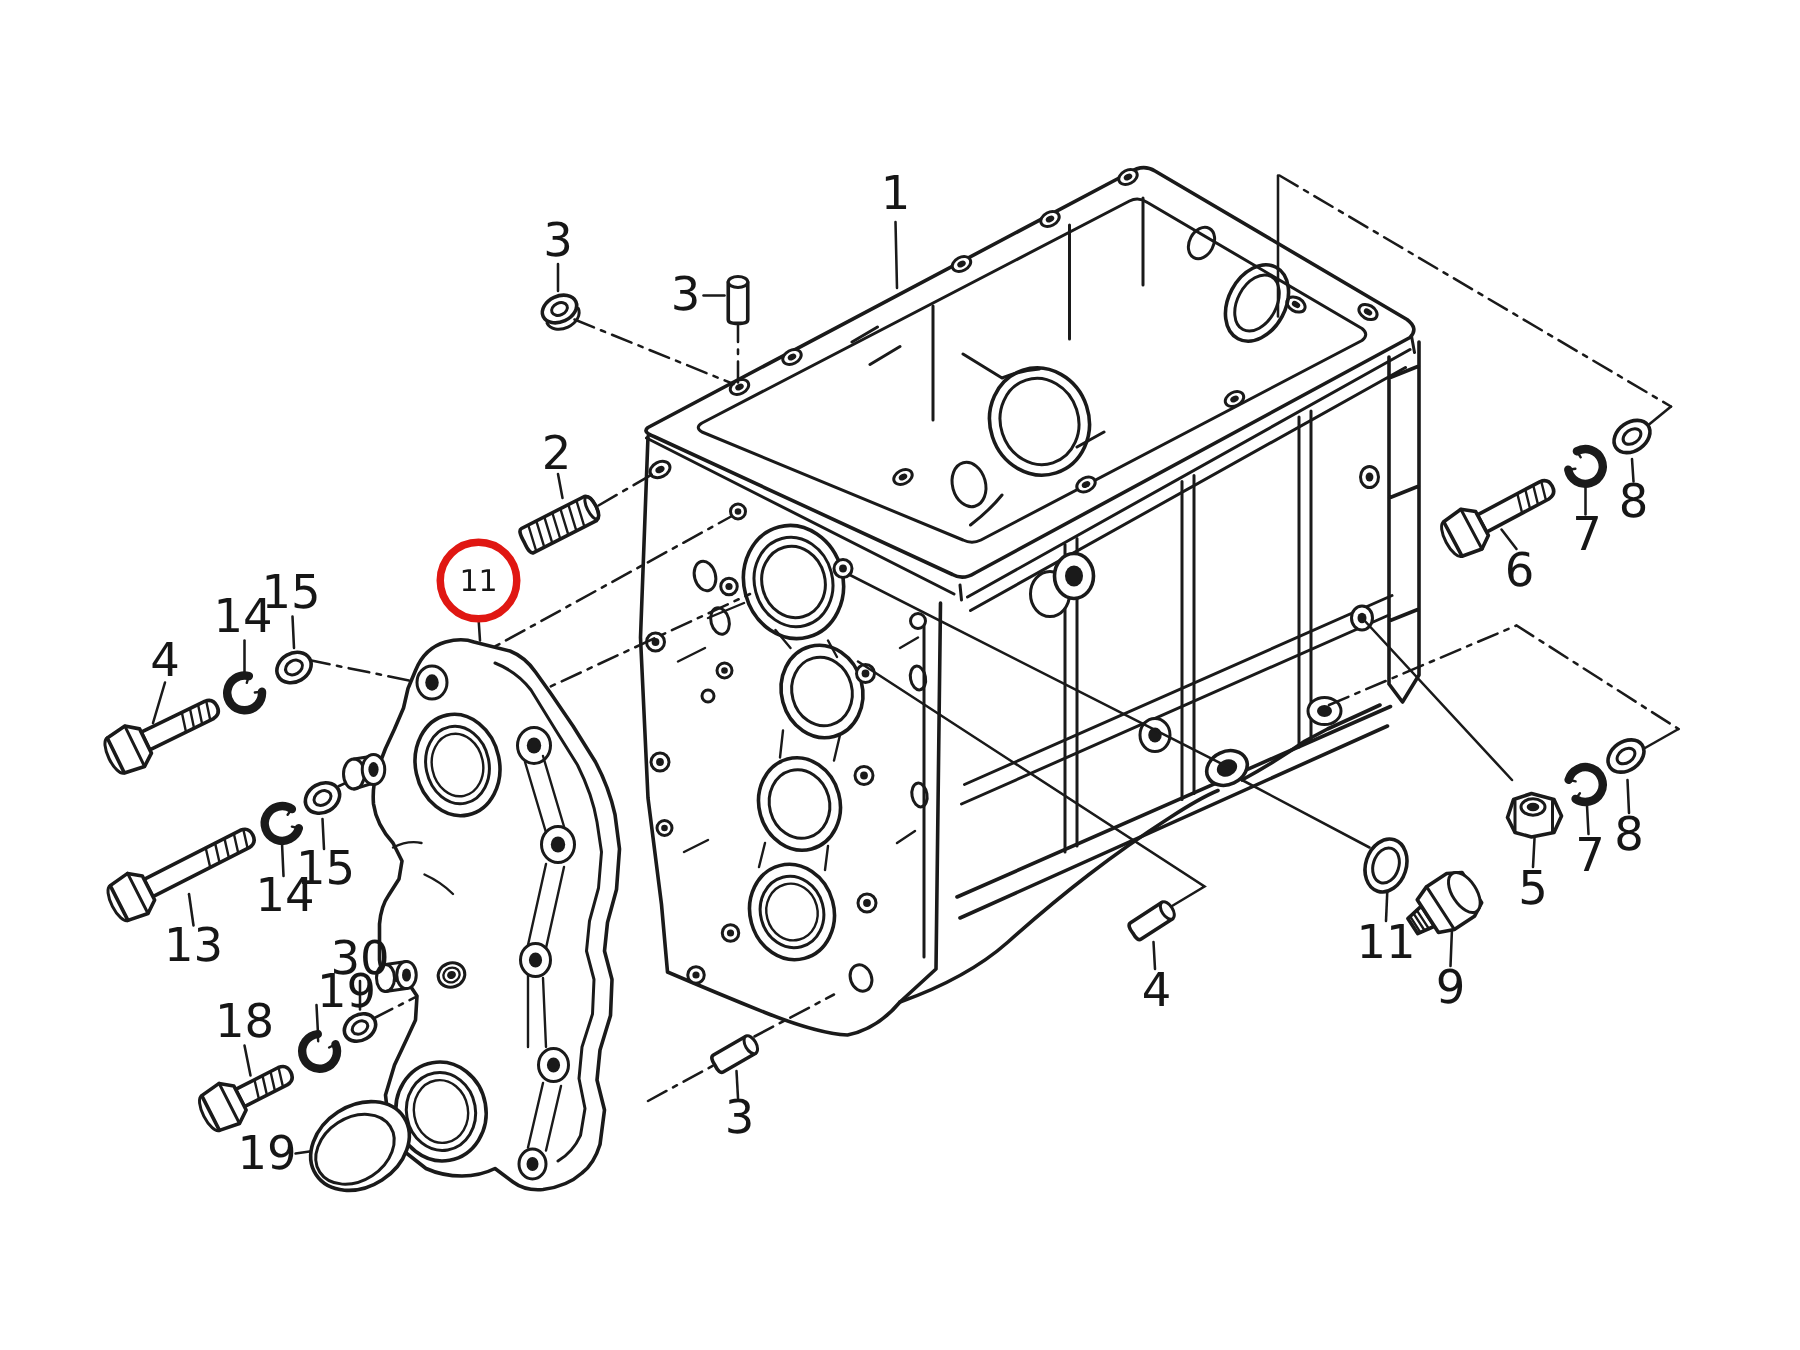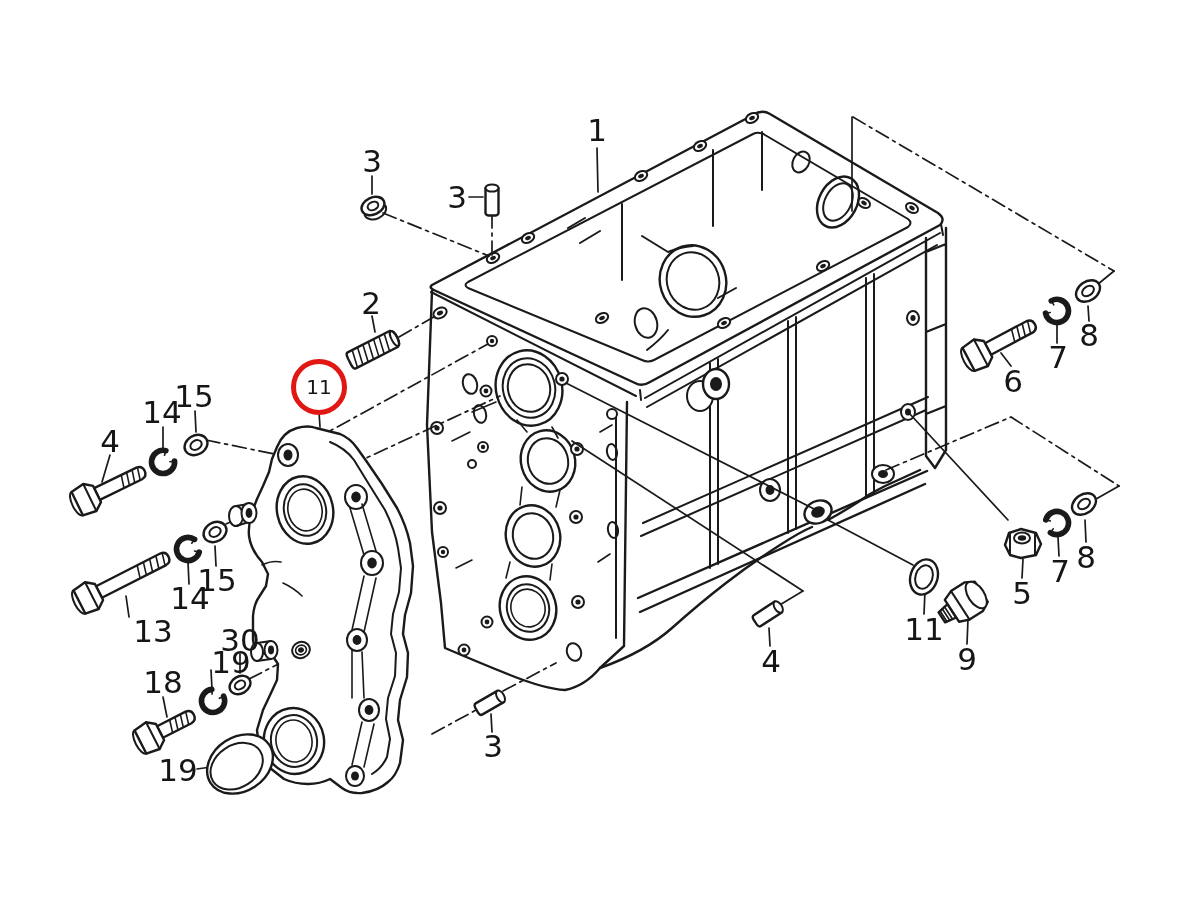--- a/index.html
+++ b/index.html
@@ -448,21 +448,21 @@
       <div class="callout" style="left: 1022px; top: 593px;">5</div>
       <div class="callout" style="left: 1013px; top: 381px;">6</div>
       <div class="callout" style="left: 1058px; top: 357px;">7</div>
       <div class="callout" style="left: 1060px; top: 571px;">7</div>
       <div class="callout" style="left: 1089px; top: 335px;">8</div>
       <div class="callout" style="left: 1086px; top: 557px;">8</div>
       <div class="callout" style="left: 967px; top: 659px;">9</div>
       <div class="callout" style="left: 924px; top: 629px;">11</div>
       <div class="callout circled" style="left: 319px; top: 387px;">11</div>
       <div class="callout" style="left: 110px; top: 441px;">4</div>
-      <div class="callout" style="left: 129px; top: 631px; margin-left: 24px;">13</div>
+      <div class="callout" style="left: 129px; top: 631px;">13</div>
       <div class="callout" style="left: 162px; top: 412px;">14</div>
       <div class="callout" style="left: 190px; top: 598px;">14</div>
       <div class="callout" style="left: 194px; top: 396px;">15</div>
       <div class="callout" style="left: 217px; top: 580px;">15</div>
       <div class="callout" style="left: 372px; top: 161px;">3</div>
       <div class="callout" style="left: 178px; top: 770px;">19</div>
       <div class="callout" style="left: 163px; top: 682px; text-align: right;">18</div>
       <div class="callout" style="left: 211px; top: 662px; margin-left: 20px;">19</div>
       <div class="callout" style="left: 240px; top: 640px;">30</div>
     </div>

